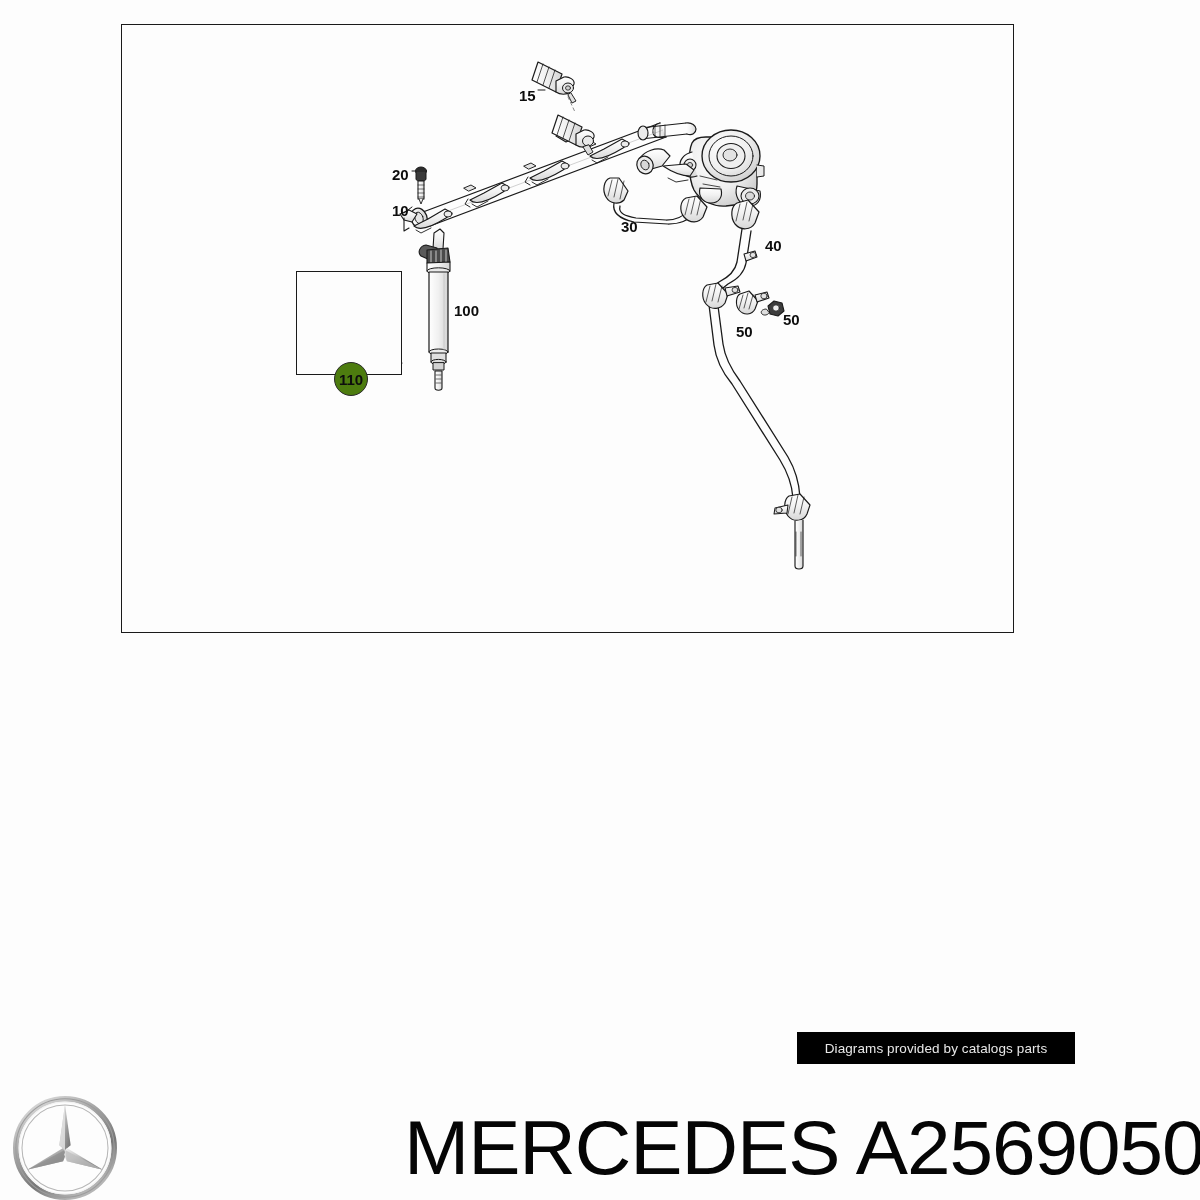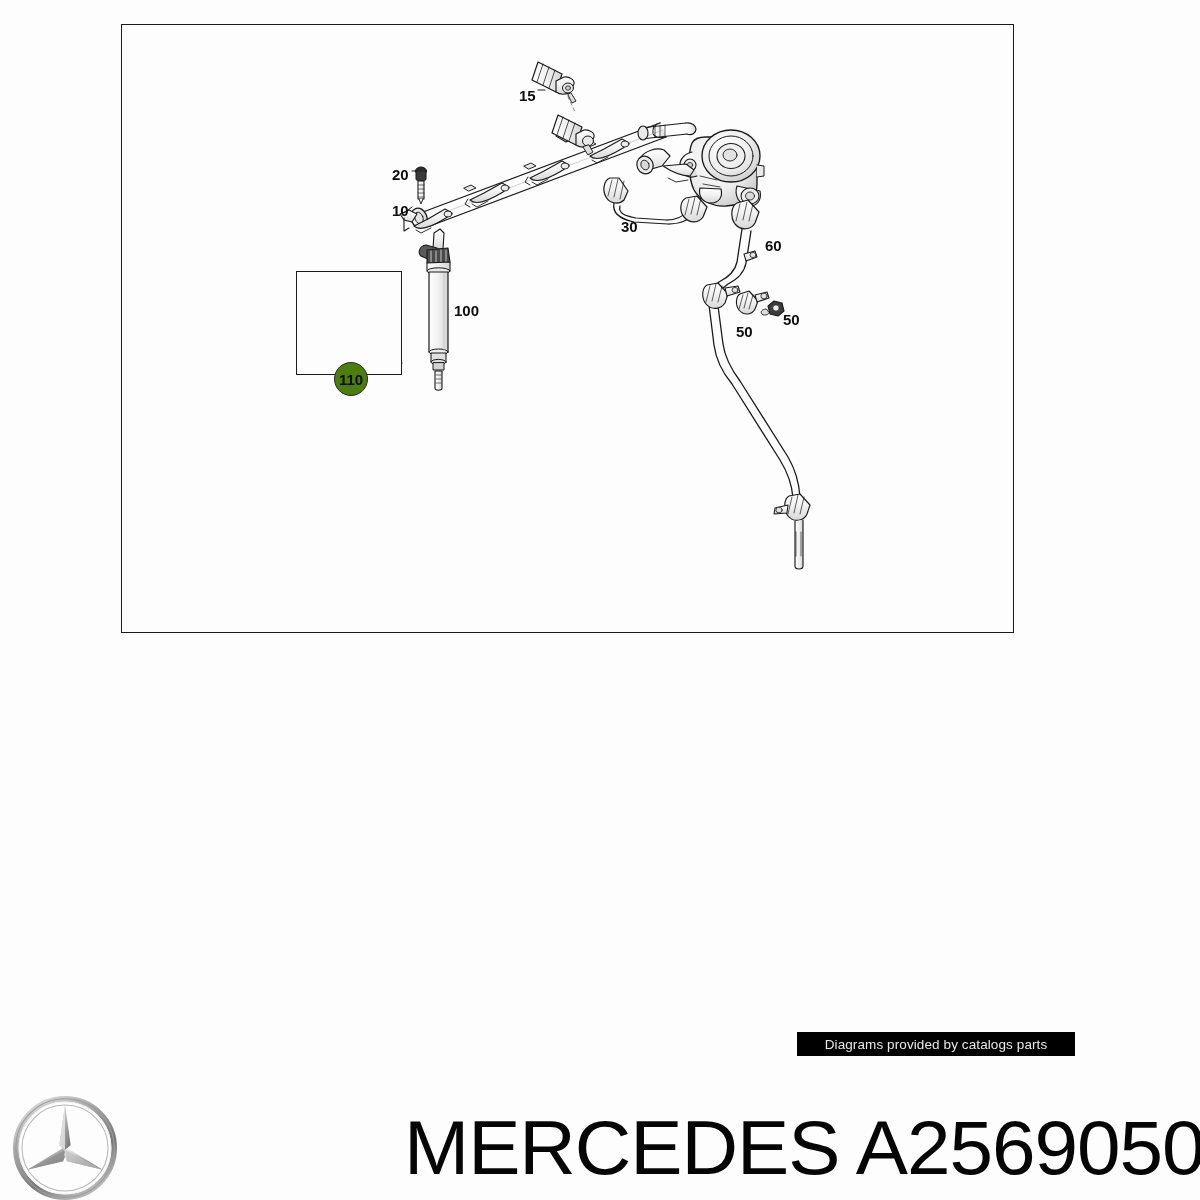--- a/index.html
+++ b/index.html
@@ -52,21 +52,21 @@
     width:106px;height:104px;
     border:1.3px solid #1a1a1a;
     background:#fdfdfd;
     box-sizing:border-box;
   }
 
   
   .watermark{
     position:absolute;
     left:797px;top:1032px;
-    width:278px;height:24px;
+    width:278px;height:32px;
     background:#000000;
     color:#e8e8e8;
     font-family:"Liberation Sans", sans-serif;
     font-size:13.5px;
     display:flex;align-items:center;justify-content:center;
     letter-spacing:0.1px;
   }
 
   
   .brand-logo{
@@ -356,21 +356,21 @@
       <path d="M352 363 L402 363" stroke="#1a1a1a" stroke-width="1.2"></path>
     </g>
   </svg>
 
   <div class="kit-box"></div>
 
   <div class="callout" style="left:519px;top:88px;">15</div>
   <div class="callout" style="left:392px;top:167px;">20</div>
   <div class="callout" style="left:392px;top:203px;text-align:center;">10</div>
   <div class="callout" style="left:621px;top:219px;">30</div>
-  <div class="callout" style="left:765px;top:238px;">60</div>
+  <div class="callout" style="left:765px;top:238px;">40</div>
   <div class="callout" style="left:736px;top:324px;">50</div>
   <div class="callout" style="left:783px;top:312px;">50</div>
   <div class="callout" style="left:454px;top:303px;">100</div>
 
   <div class="callout-circle" style="left:334px;top:362px;">110</div>
 
   <div class="watermark">Diagrams provided by catalogs parts</div>
 
   <svg class="brand-logo" viewBox="0 0 110 110">
     <circle cx="55" cy="55" r="52" fill="none" stroke="url(#ringG)" stroke-width="6"></circle>

